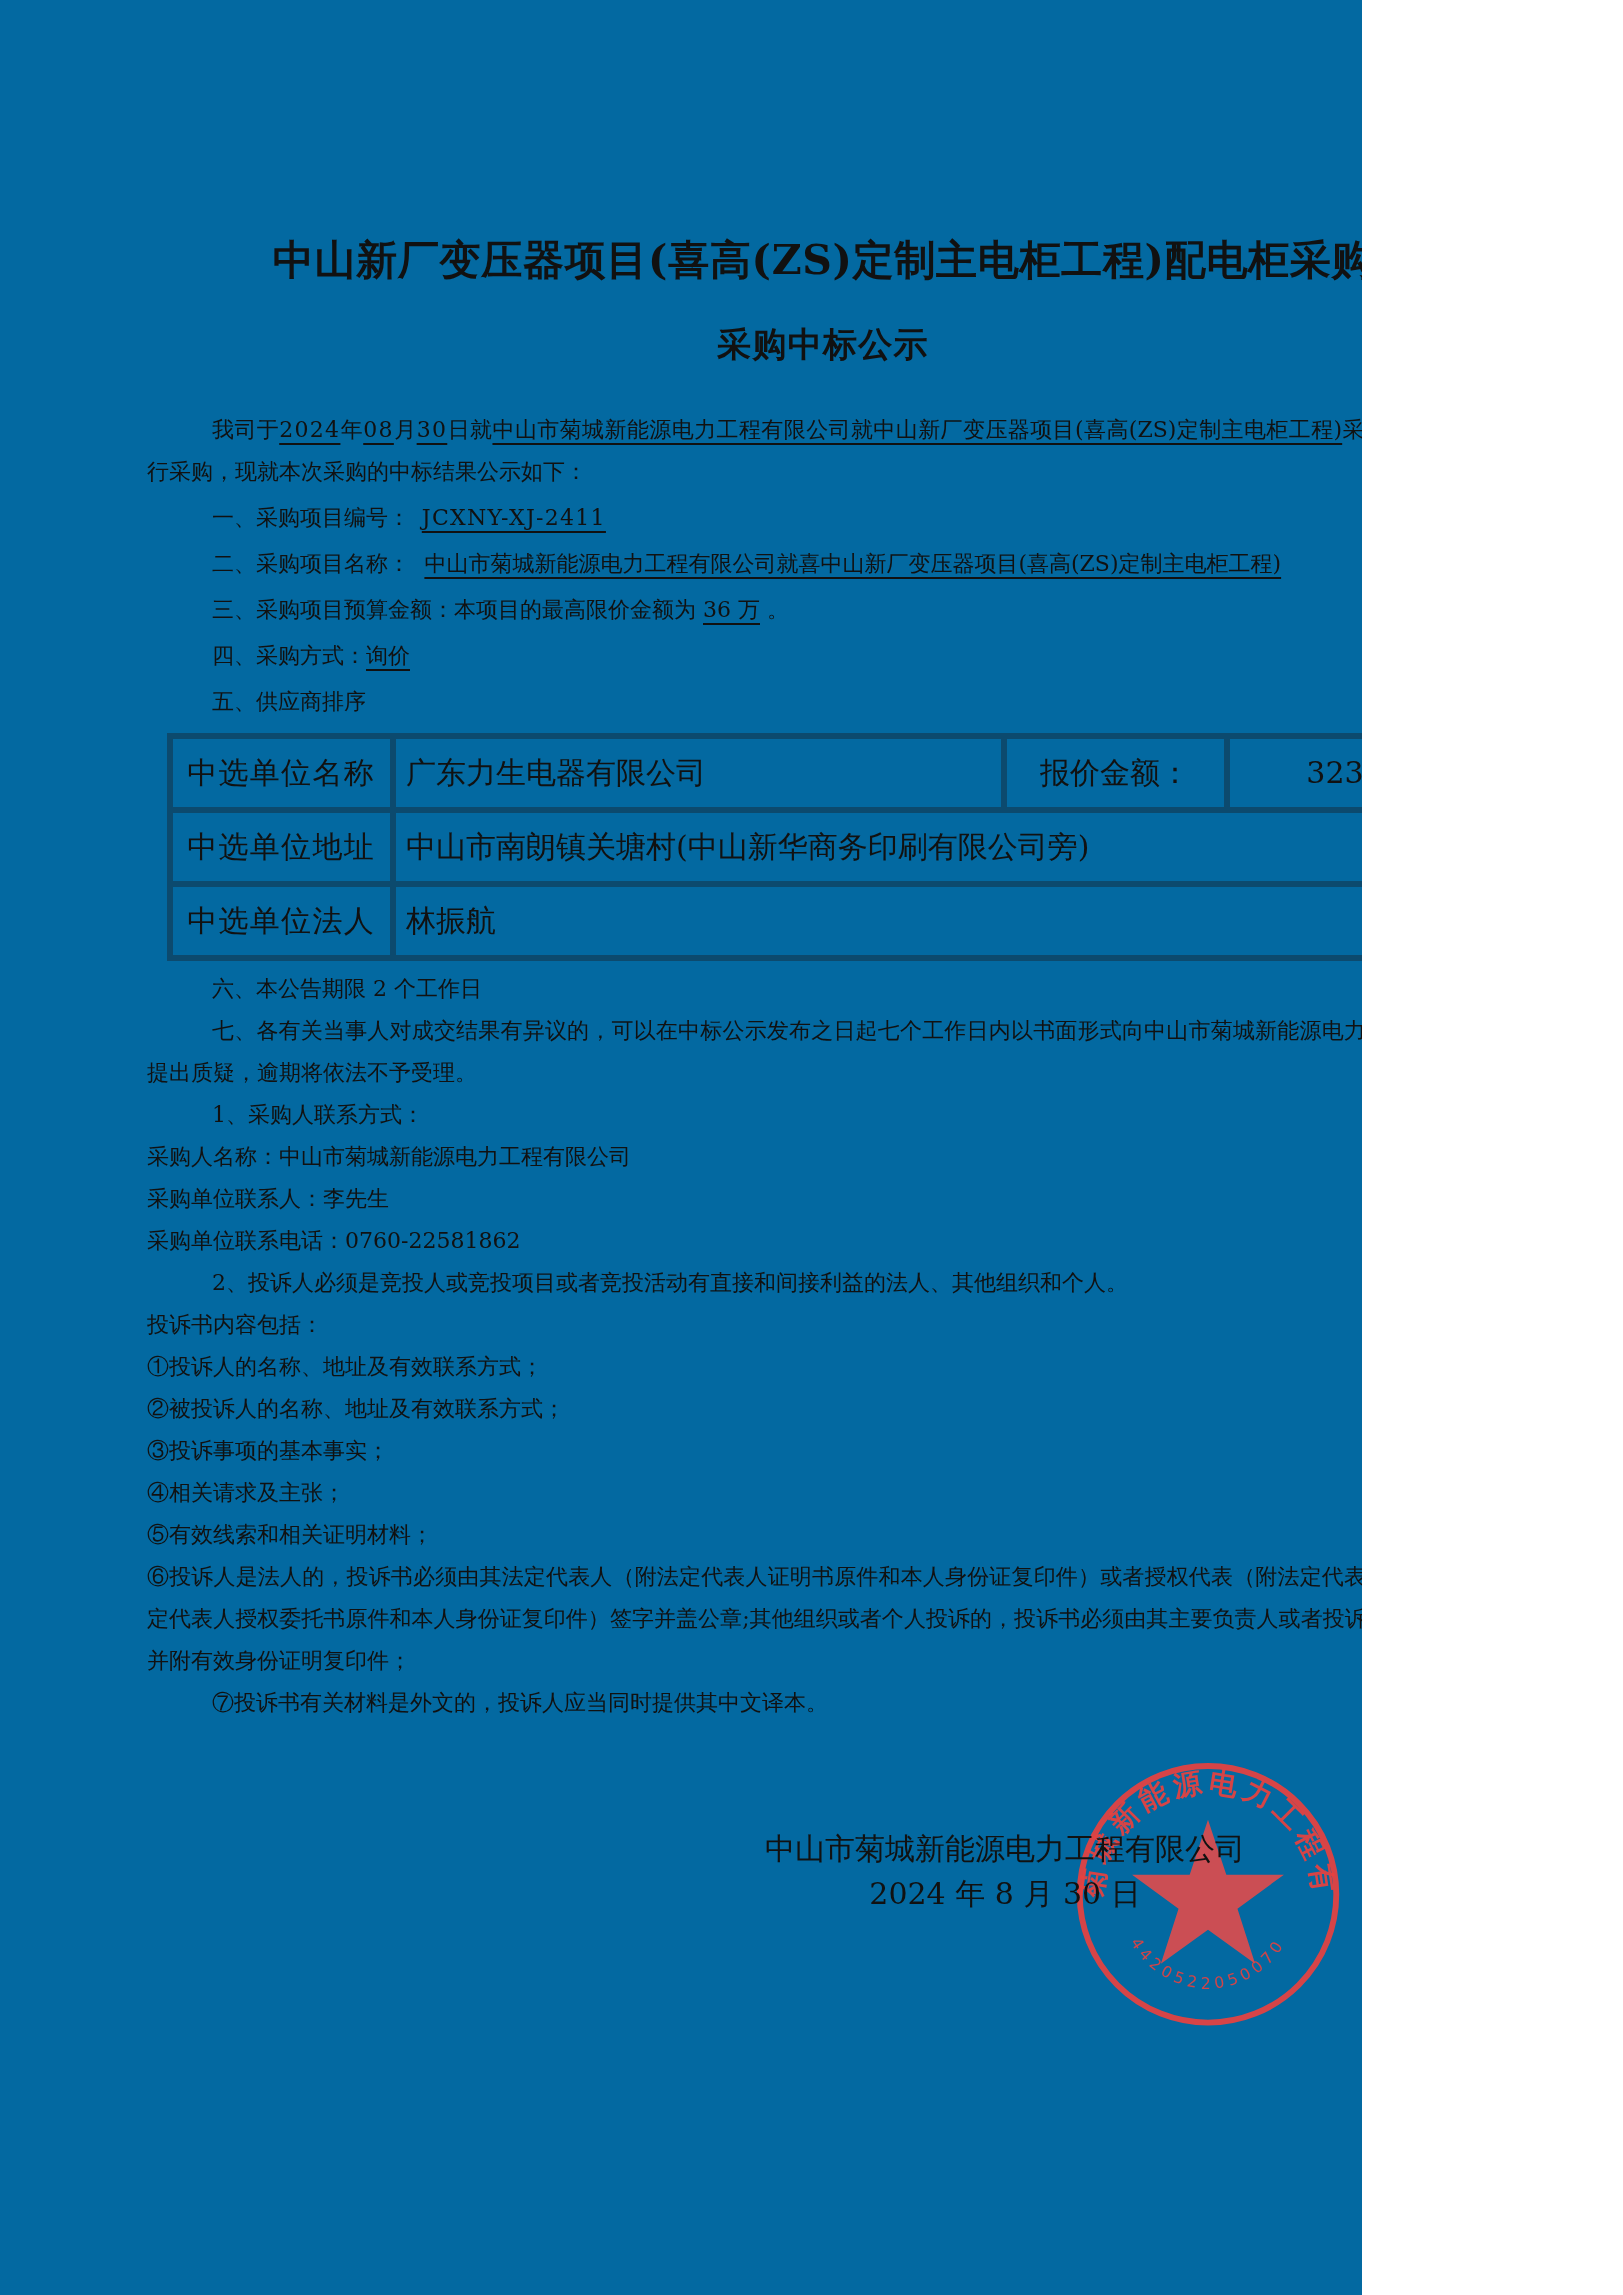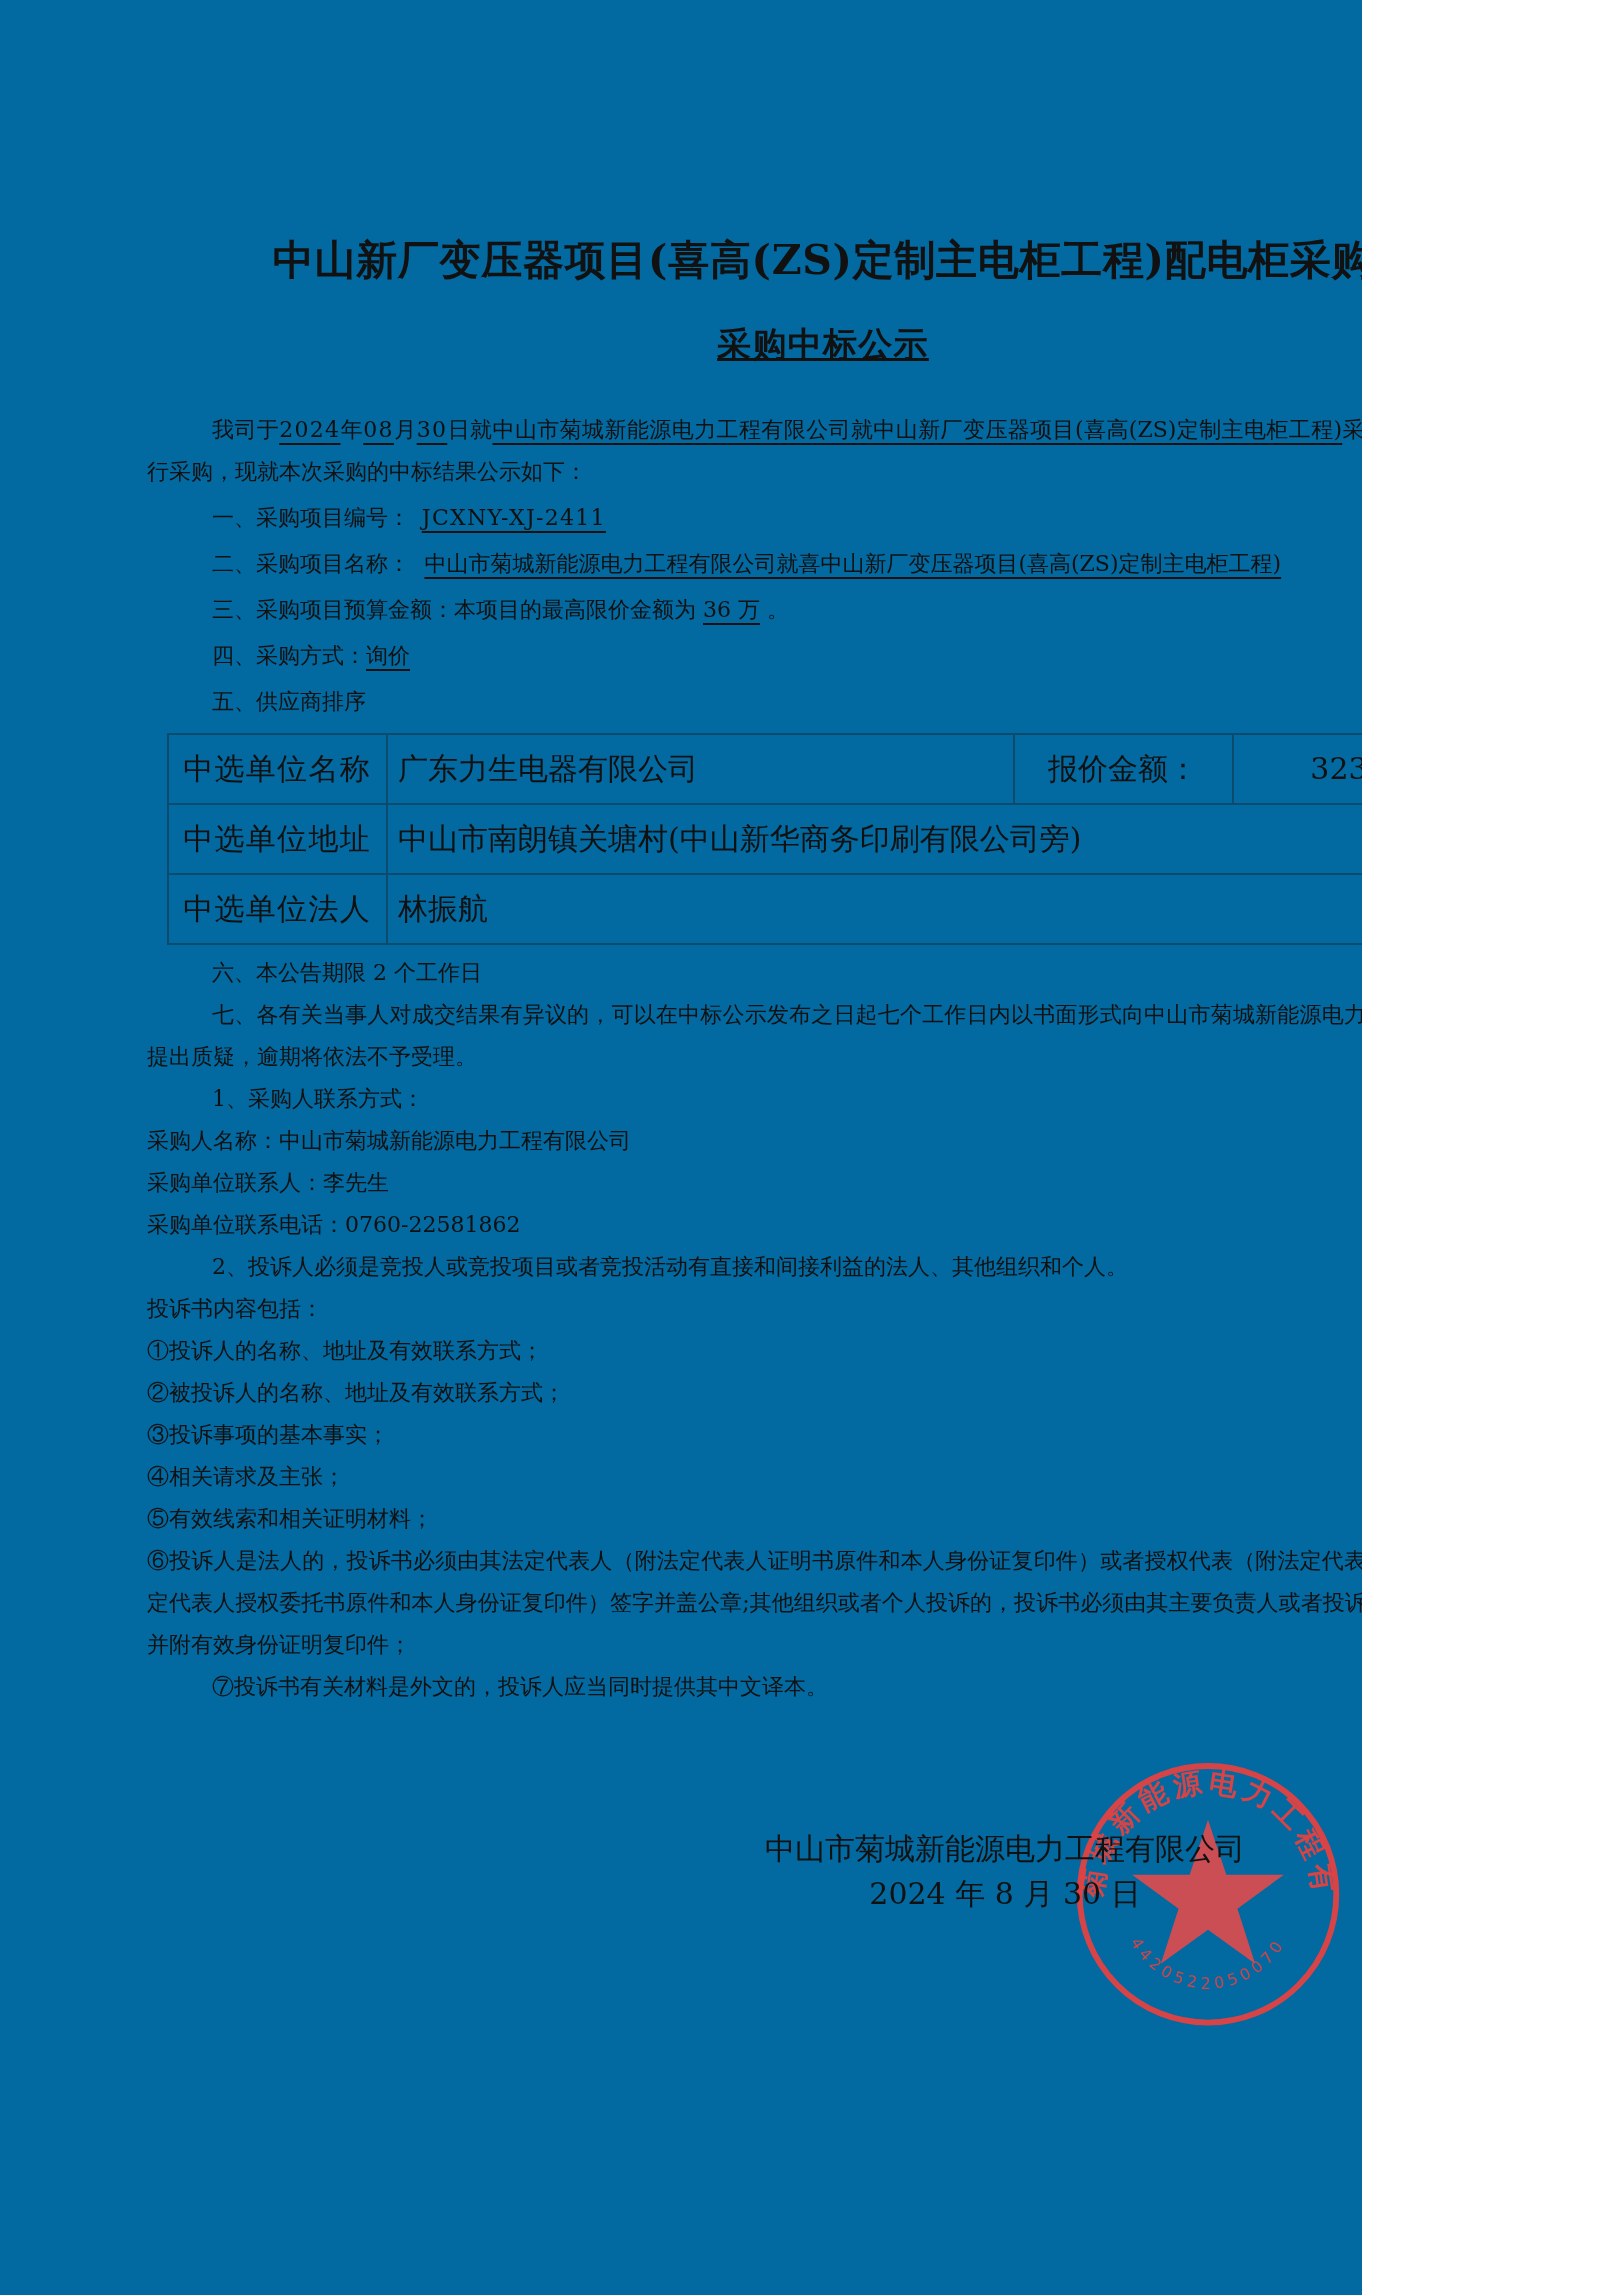--- a/index.html
+++ b/index.html
@@ -34,21 +34,20 @@
     margin-top: 236px;
     line-height: 1.2;
     font-family: "DejaVu Serif", "Liberation Serif", serif;
   }
   .title-sub {
     text-align: center;
     font-size: 34px;
     font-weight: bold;
     margin-top: 37px;
     letter-spacing: 1.3px;
-    text-decoration: underline;
   }
 
   
   .para {
     font-size: 22px;
     line-height: 42px;
     text-align: justify;
     text-justify: inter-ideograph;
     margin: 0;
   }
@@ -67,21 +66,21 @@
   
   table.bid-table {
     border-collapse: collapse;
     width: 1358px;
     margin-left: 19.6px;
     margin-top: 10.5px;
     margin-bottom: 6.5px;
     table-layout: fixed;
   }
   table.bid-table td {
-    border: 2px solid #0c4a6e;
+    border: 6px solid #0c4a6e;
     font-size: 30px;
     height: 68px;
     padding: 0 10.5px;
     vertical-align: middle;
   }
   td.lbl {
     width: 196px;
     text-align: center;
     letter-spacing: 1.3px;
     padding: 0;

